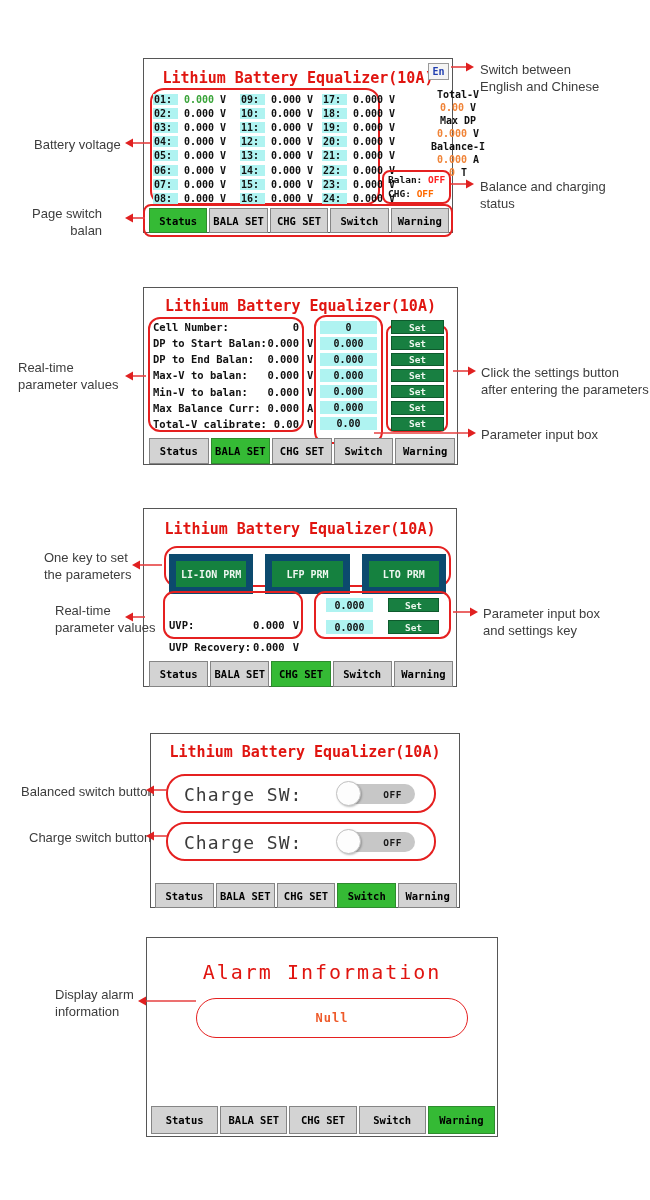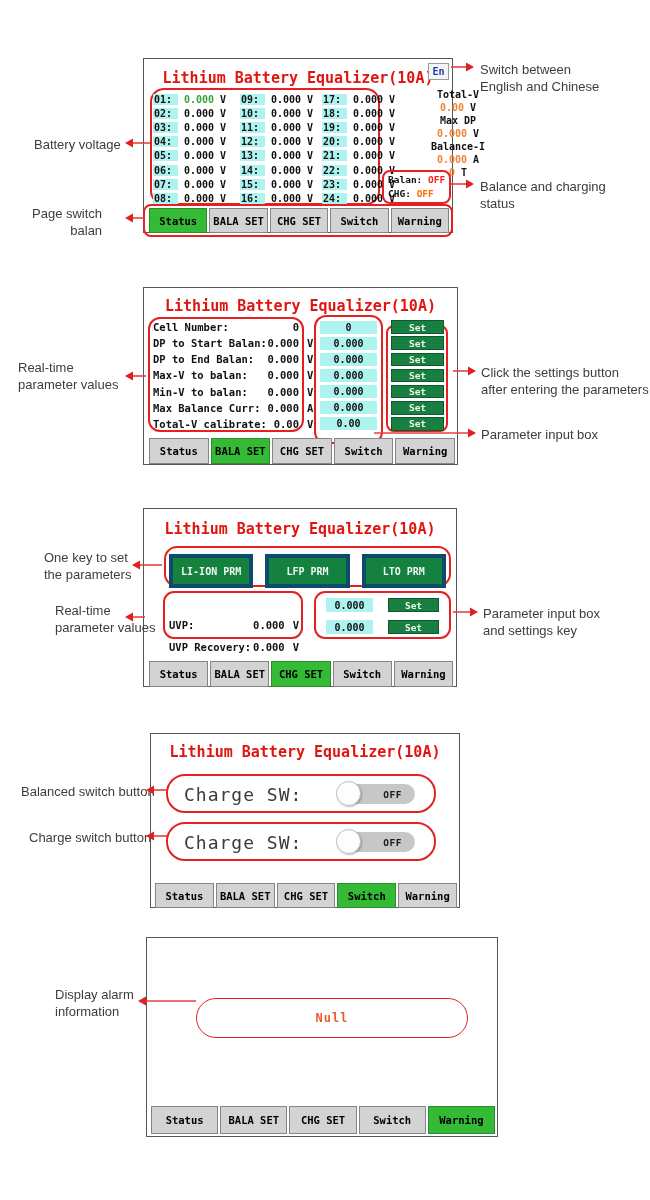--- a/index.html
+++ b/index.html
@@ -28,21 +28,21 @@
   .statrow{height:14px;line-height:14px;font-size:9.5px;font-weight:bold;color:#111;white-space:nowrap;padding-left:4px;}
   
   .prow{display:flex;align-items:center;height:16.15px;font-size:10.5px;font-weight:bold;color:#111;white-space:nowrap;}
   .plab{flex:1;text-align:left;}
   .pval{width:40px;text-align:right;}
   .inputbox{background:#aff3f1;color:#111;font-size:10px;font-weight:bold;
             display:flex;align-items:center;justify-content:center;box-sizing:border-box;}
   .setbtn{background:#187f41;color:#ecf6ee;border:1px solid #0e5a2d;font-size:9.5px;font-weight:bold;
           display:flex;align-items:center;justify-content:center;box-sizing:border-box;}
   
-  .preset{width:84px;height:26px;background:#15813f;color:#eef7f0;border:4px solid #0c4a6e;
+  .preset{width:84px;height:26px;background:#15813f;color:#eef7f0;border:7px solid #0c4a6e;
           font-size:10px;font-weight:bold;display:flex;align-items:center;justify-content:center;white-space:nowrap;}
   .p3row{display:flex;align-items:center;height:22px;font-size:10.5px;font-weight:bold;color:#111;white-space:nowrap;}
   
   .swrow{position:absolute;left:15px;width:270px;height:39px;border:2px solid #e52020;border-radius:19px;box-sizing:border-box;}
   .swlabel{position:absolute;left:16px;top:50%;transform:translateY(-50%);font-size:18px;
            color:#3a3a3a;letter-spacing:1px;white-space:nowrap;}
   .toggle{position:absolute;left:170px;top:50%;transform:translateY(-50%);width:77px;height:20px;
           background:#c7c7c7;border-radius:10px;}
   .knob{position:absolute;left:-2px;top:-2.5px;width:25px;height:25px;background:#fdfdfd;
         border:1px solid #c2c2c2;border-radius:50%;box-shadow:1px 1px 2px rgba(0,0,0,.25);box-sizing:border-box;}
@@ -381,20 +381,21 @@
     <div class="tabbar" id="p4-tabs" style="left:4px;top:149px;width:302px;height:25px;">
         <div class="tab">Status</div>
         <div class="tab">BALA SET</div>
         <div class="tab">CHG SET</div>
         <div class="tab active">Switch</div>
         <div class="tab">Warning</div>
       </div>
   </div>
 
   <div class="device" id="p5" style="left:146px;top:937px;width:352px;height:200px;">
+    <div class="alarm-head" style="top:22px;">Alarm Information</div>
     <div class="alarm-box" style="left:49px;top:60px;width:272px;height:40px;">
       <span class="alarm-msg">Null</span>
     </div>
     <div class="tabbar" id="p5-tabs" style="left:4px;top:168px;width:344px;height:28px;">
         <div class="tab">Status</div>
         <div class="tab">BALA SET</div>
         <div class="tab">CHG SET</div>
         <div class="tab">Switch</div>
         <div class="tab active">Warning</div>
       </div>

